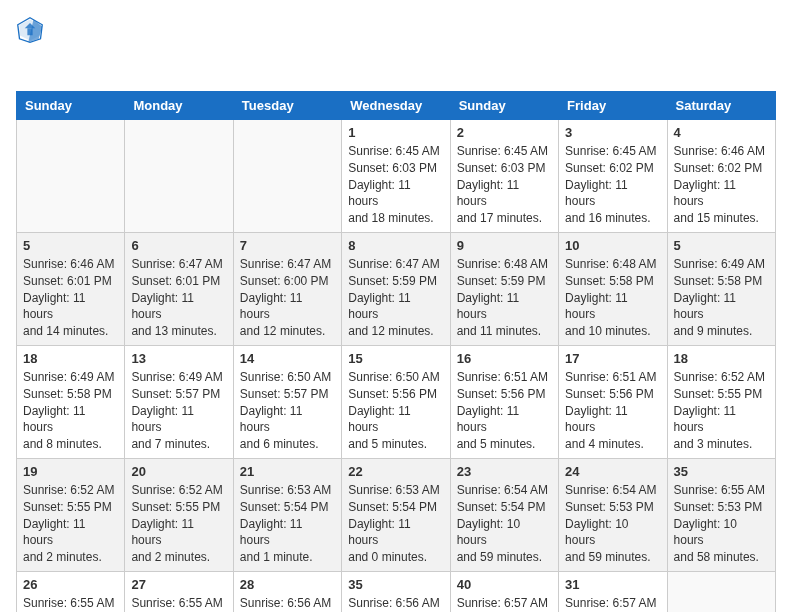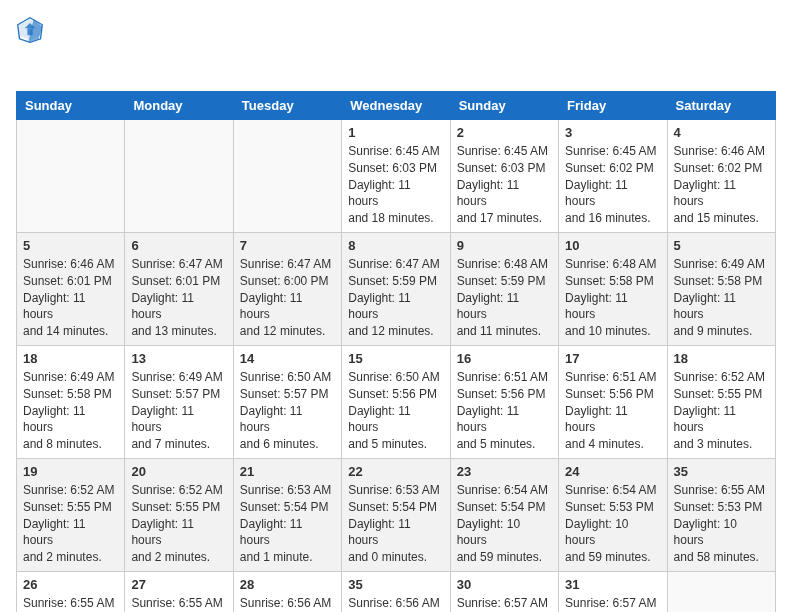--- a/index.html
+++ b/index.html
@@ -316,21 +316,21 @@
 and 56 minutes.</div>
         </td>
         <td>
           <span class="day-number">35</span>
           <div class="day-info" style="white-space: pre-line;">Sunrise: 6:56 AM
 Sunset: 5:53 PM
 Daylight: 10 hours
 and 56 minutes.</div>
         </td>
         <td>
-          <span class="day-number">30</span>
+          <span class="day-number">40</span>
           <div class="day-info" style="white-space: pre-line;">Sunrise: 6:57 AM
 Sunset: 5:52 PM
 Daylight: 10 hours
 and 55 minutes.</div>
         </td>
         <td>
           <span class="day-number">31</span>
           <div class="day-info" style="white-space: pre-line;">Sunrise: 6:57 AM
 Sunset: 5:52 PM
 Daylight: 10 hours

